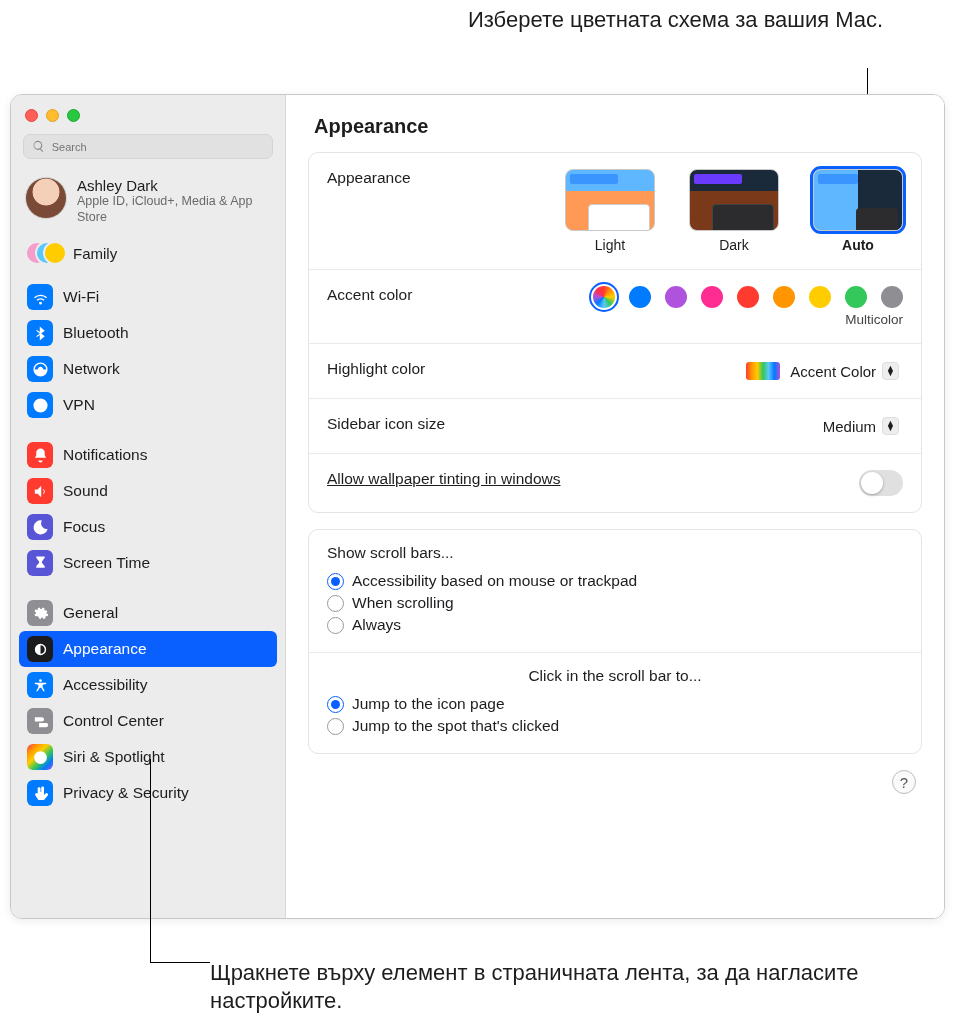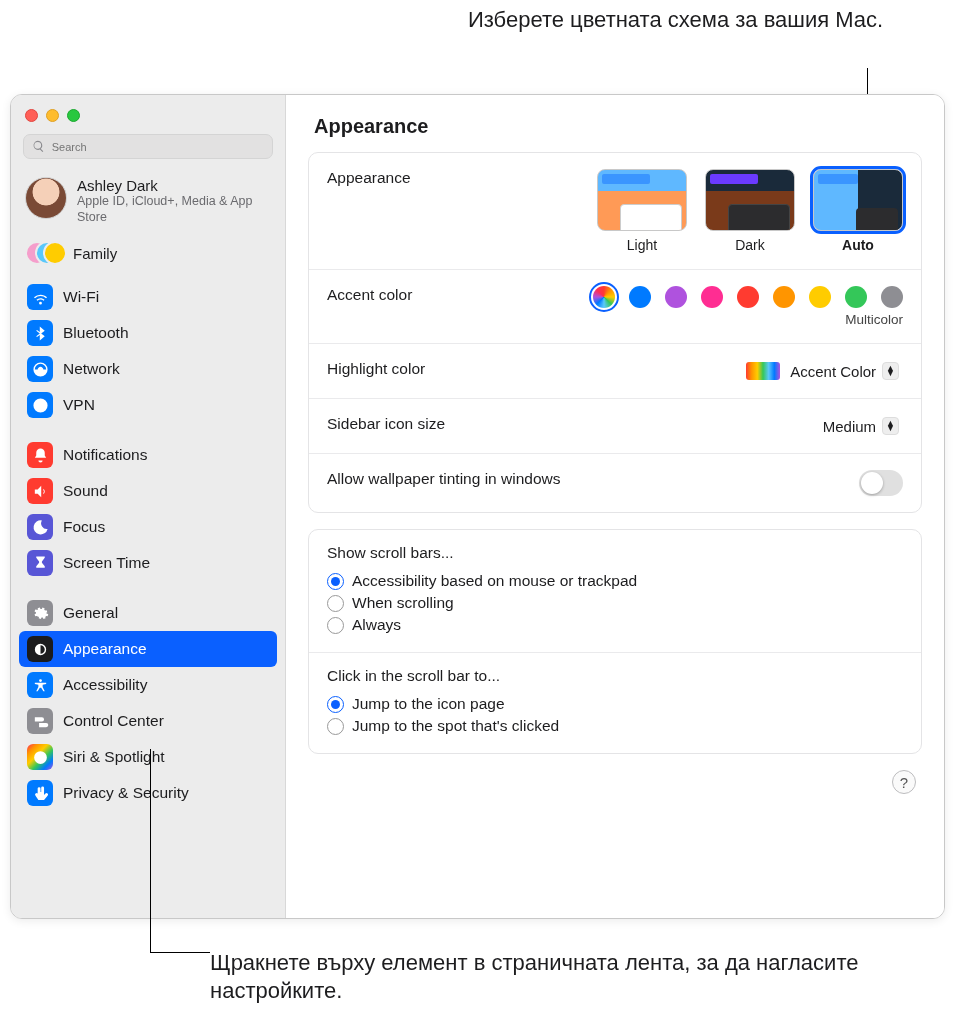--- a/index.html
+++ b/index.html
@@ -25,21 +25,21 @@
     position: absolute;
     top: 62px;
     right: 15px;
     width: 1px;
     height: 120px;
     background: #000;
   }
   .callout-bottom {
     position: absolute;
     left: 210px;
-    bottom: 18px;
+    bottom: 8px;
     font-size: 22px;
     line-height: 1.3;
   }
   .callout-bottom .line {
     position: absolute;
     top: -200px;
     left: -60px;
     width: 1px;
     height: 203px;
     background: #000;
@@ -157,30 +157,30 @@
     background:#fff;
     border:1px solid #e4e4e6;
     border-radius:10px;
     margin-bottom:16px;
   }
   .row {
     display:flex; align-items:flex-start; justify-content:space-between;
     padding: 16px 18px;
     border-bottom:1px solid #eaeaec;
   }
-  .row:last-child{border-bottom:none;}
+  .row:last-child{border-bottom:none;text-decoration:underline;}
   .row-label{font-size:15.5px;}
   .row-stack { display:block; padding:14px 18px 16px; border-bottom:1px solid #eaeaec;}
-  .row-stack:last-child{border-bottom:none;}
+  .row-stack:last-child{border-bottom:none;text-align:center;}
   .row-stack .row-label{margin-bottom:8px; display:block;}
 
   
   .appearance-row { align-items:flex-start; }
   .thumbs { display:flex; gap:18px; }
-  .thumb-wrap { text-align:center; }
+  .thumb-wrap { text-align:center;margin-left:16px; }
   .thumb {
     width: 90px; height: 62px; border-radius:8px;
     background:#ddd; border:1px solid #c8c8c8;
     position:relative; overflow:hidden;
   }
   .thumb.selected { outline:3px solid #0a60ff; outline-offset:0;}
   .thumb-label { font-size:14px; margin-top:6px;}
   .thumb-label.bold{font-weight:700;}
   .thumb-light{background:linear-gradient(180deg,#5fb8ff 0 35%,#ff9a56 35% 100%);}
   .thumb-light::after{content:"";position:absolute;left:22px;top:34px;width:60px;height:36px;background:#fff;border-radius:4px;border:1px solid #ccc;}

